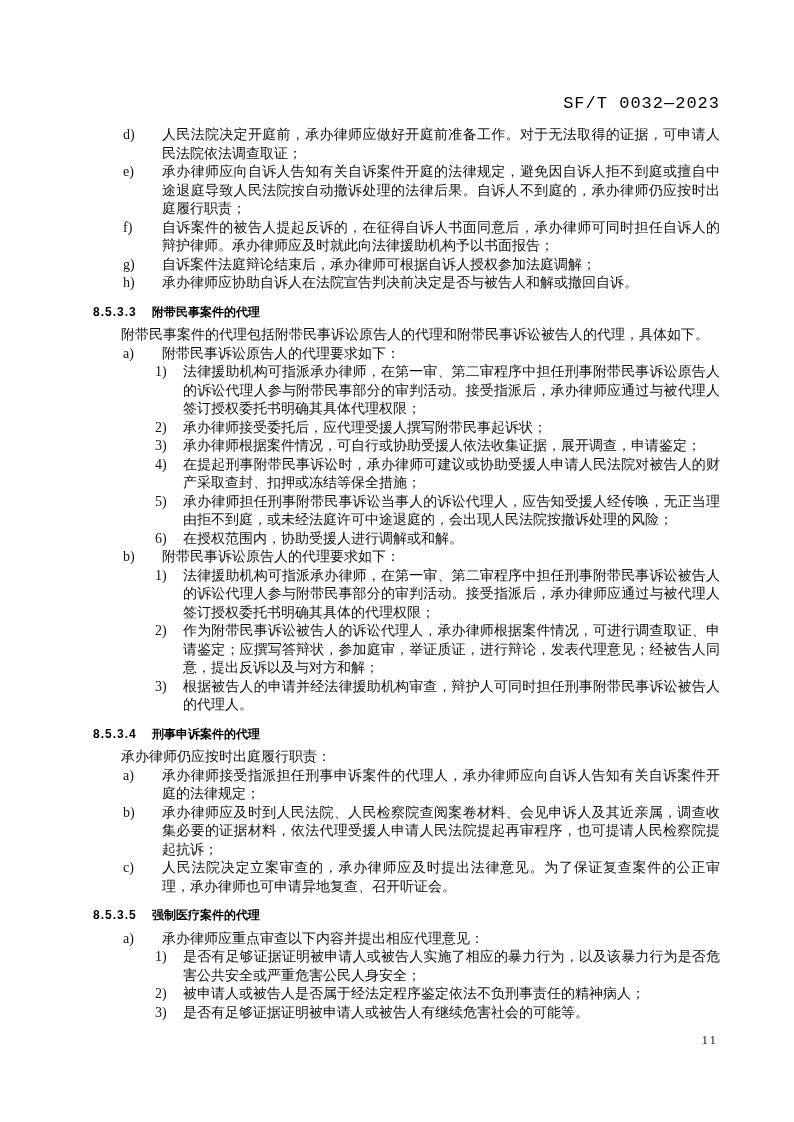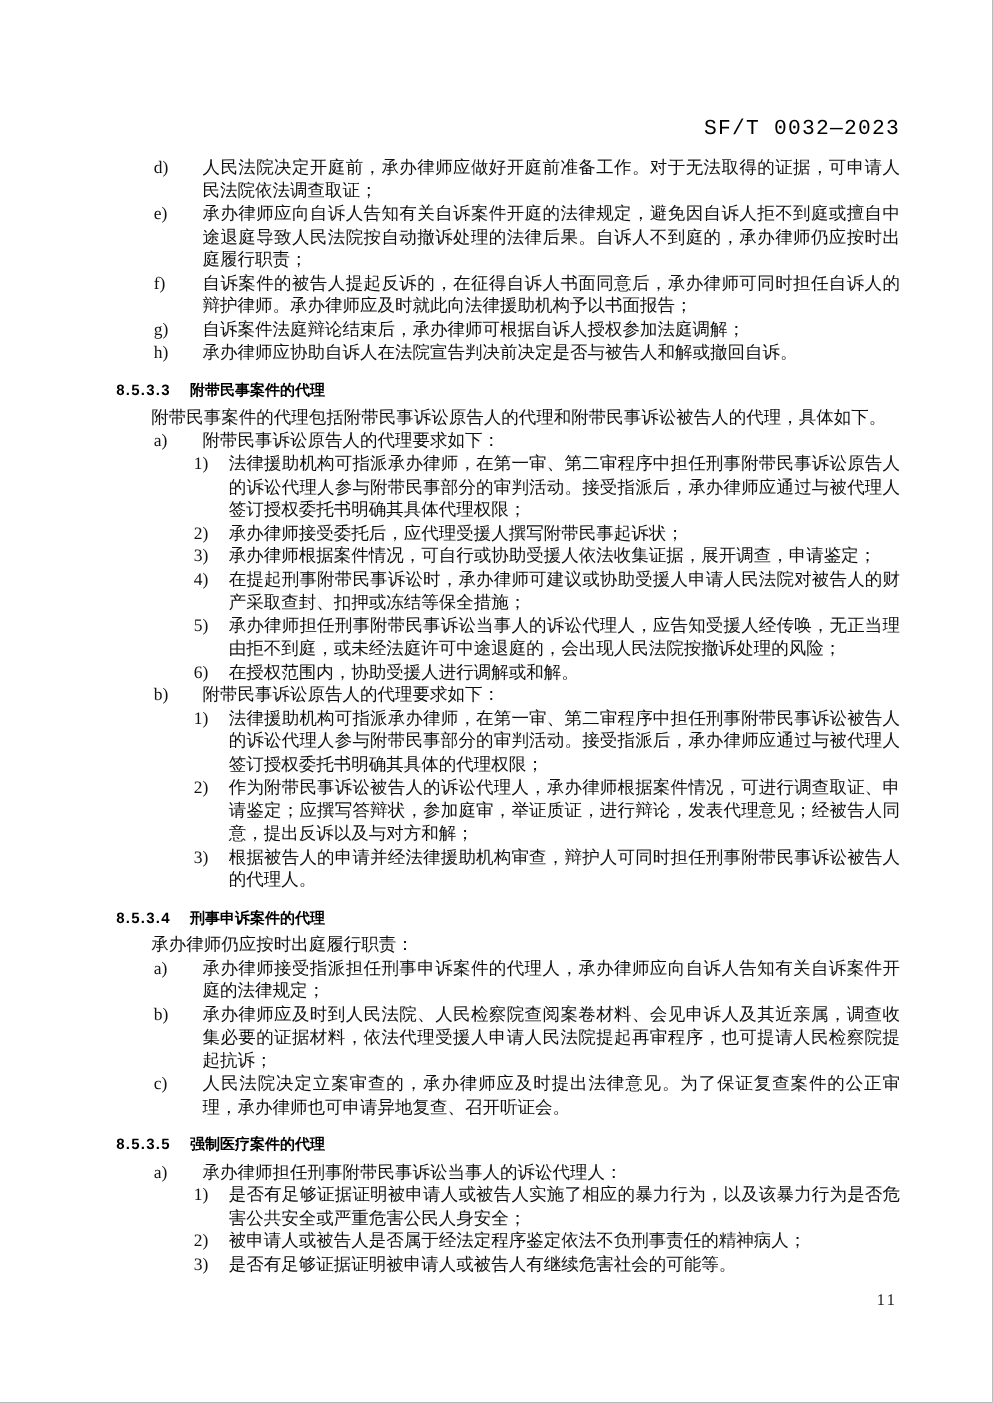--- a/index.html
+++ b/index.html
@@ -165,21 +165,21 @@
       <span class="lbl">c)</span>
       <span>人民法院决定立案审查的，承办律师应及时提出法律意见。为了保证复查案件的公正审理，承办律师也可申请异地复查、召开听证会。</span>
     </div>
 
     <div class="h3">
       <span class="h3-num">8.5.3.5</span>
       <span class="h3-title">强制医疗案件的代理</span>
     </div>
     <div class="li-a">
       <span class="lbl">a)</span>
-      <span>承办律师担任刑事附带民事诉讼当事人的诉讼代理人：</span>
+      <span>承办律师应重点审查以下内容并提出相应代理意见：</span>
     </div>
     <div class="li-n">
       <span class="lbl">1)</span>
       <span>是否有足够证据证明被申请人或被告人实施了相应的暴力行为，以及该暴力行为是否危害公共安全或严重危害公民人身安全；</span>
     </div>
     <div class="li-n">
       <span class="lbl">2)</span>
       <span>被申请人或被告人是否属于经法定程序鉴定依法不负刑事责任的精神病人；</span>
     </div>
     <div class="li-n">

